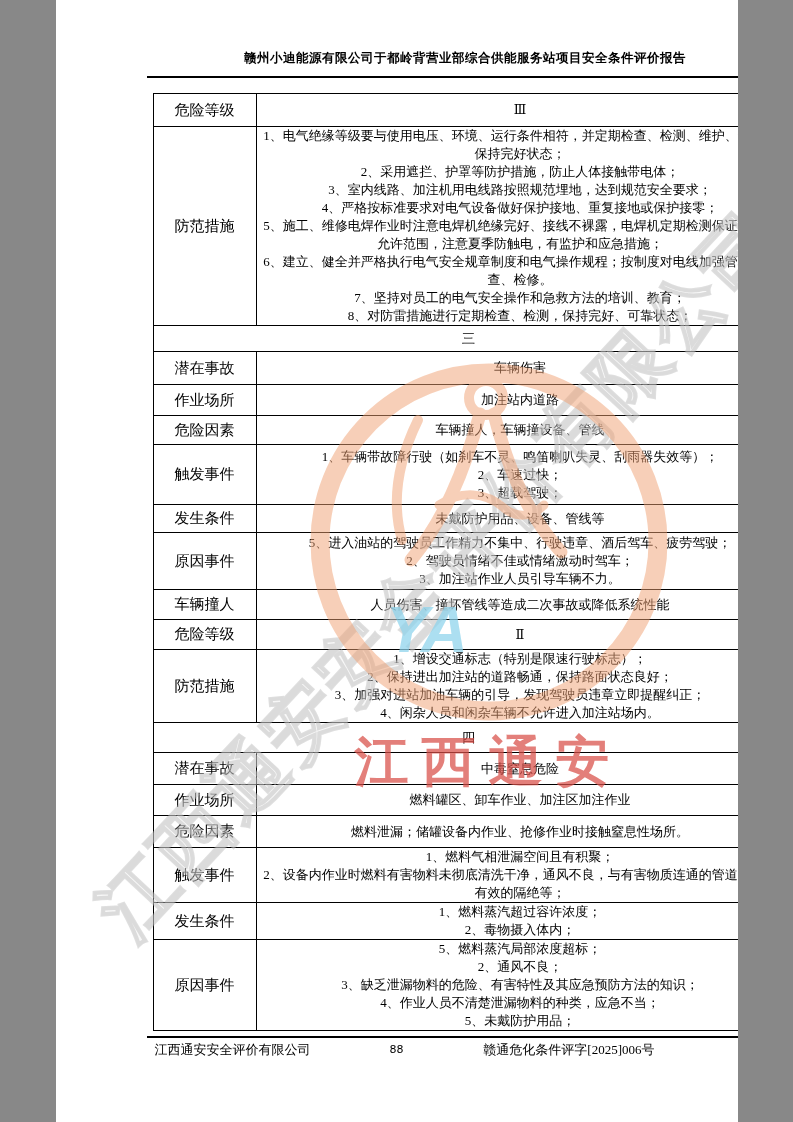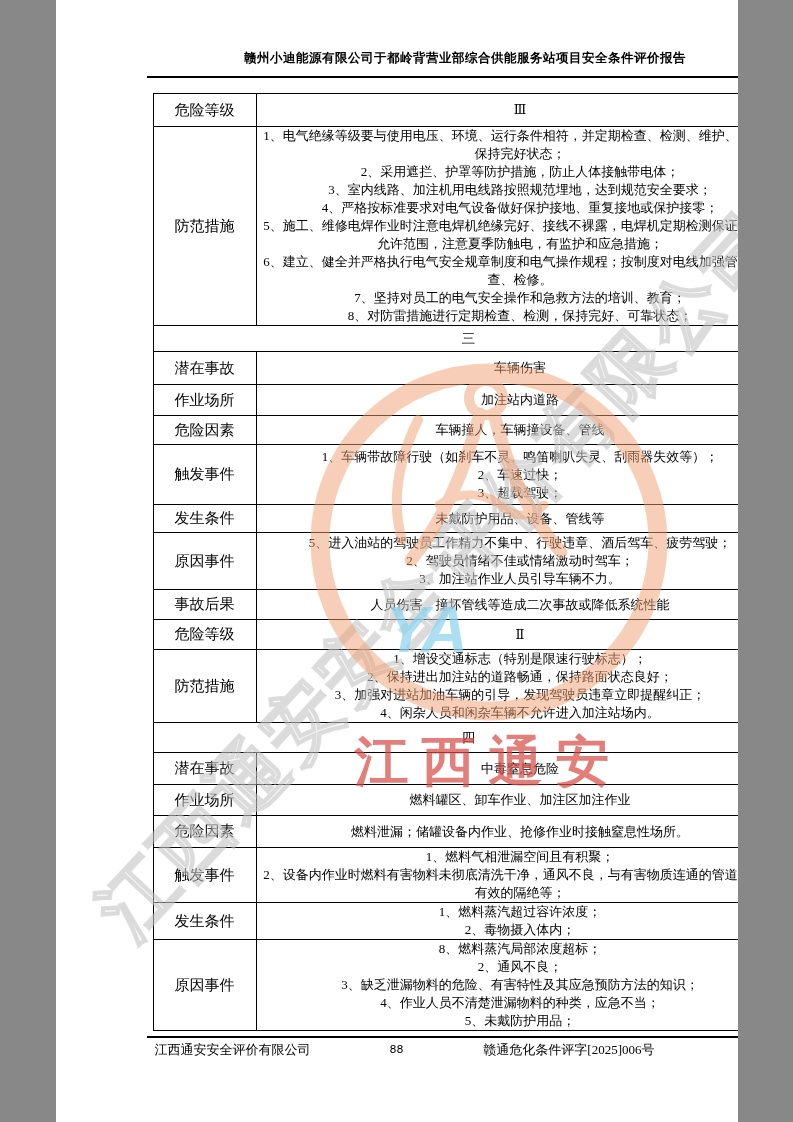--- a/index.html
+++ b/index.html
@@ -129,21 +129,21 @@
           </tr>
           <tr style="height: 57px;">
             <td class="label-cell">原因事件</td>
             <td class="content-cell">
               <div class="content-line">5、进入油站的驾驶员工作精力不集中、行驶违章、酒后驾车、疲劳驾驶；</div>
               <div class="content-line">2、驾驶员情绪不佳或情绪激动时驾车；</div>
               <div class="content-line">3、加注站作业人员引导车辆不力。</div>
             </td>
           </tr>
           <tr style="height: 30px;">
-            <td class="label-cell">事故后果</td>
+            <td class="label-cell">车辆撞人</td>
             <td class="content-cell">
               <div class="content-line">人员伤害、撞坏管线等造成二次事故或降低系统性能</div>
             </td>
           </tr>
           <tr style="height: 30px;">
             <td class="label-cell">危险等级</td>
             <td class="content-cell">
               <div class="content-line">Ⅱ</div>
             </td>
           </tr>
@@ -187,21 +187,21 @@
           <tr style="height: 37px;">
             <td class="label-cell">发生条件</td>
             <td class="content-cell">
               <div class="content-line">1、燃料蒸汽超过容许浓度；</div>
               <div class="content-line">2、毒物摄入体内；</div>
             </td>
           </tr>
           <tr style="height: 91px;">
             <td class="label-cell">原因事件</td>
             <td class="content-cell">
-              <div class="content-line">8、燃料蒸汽局部浓度超标；</div>
+              <div class="content-line">5、燃料蒸汽局部浓度超标；</div>
               <div class="content-line">2、通风不良；</div>
               <div class="content-line">3、缺乏泄漏物料的危险、有害特性及其应急预防方法的知识；</div>
               <div class="content-line">4、作业人员不清楚泄漏物料的种类，应急不当；</div>
               <div class="content-line">5、未戴防护用品；</div>
             </td>
           </tr>
         </tbody>
     </table>
   </div>
 

